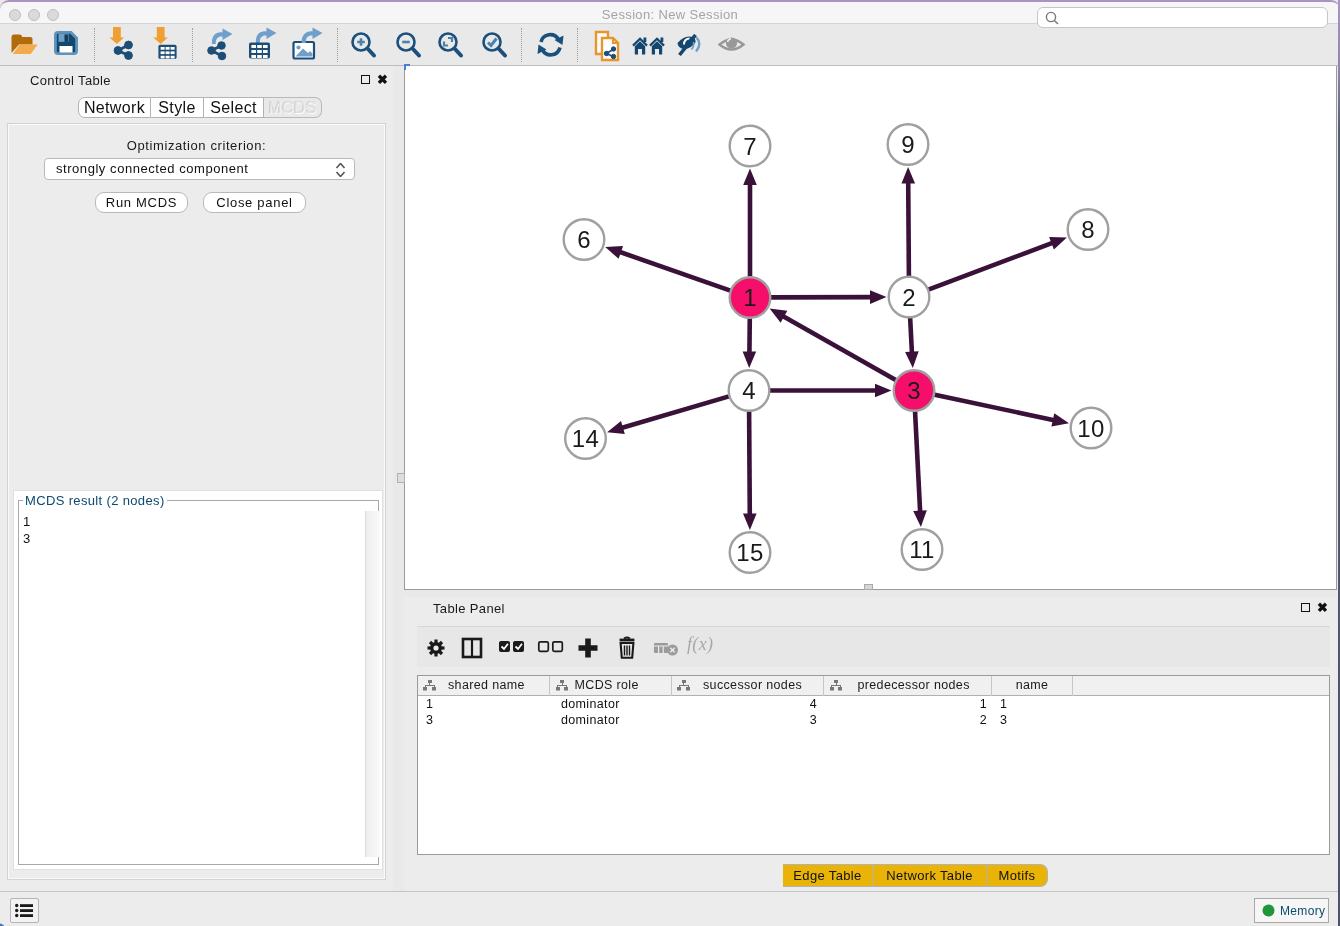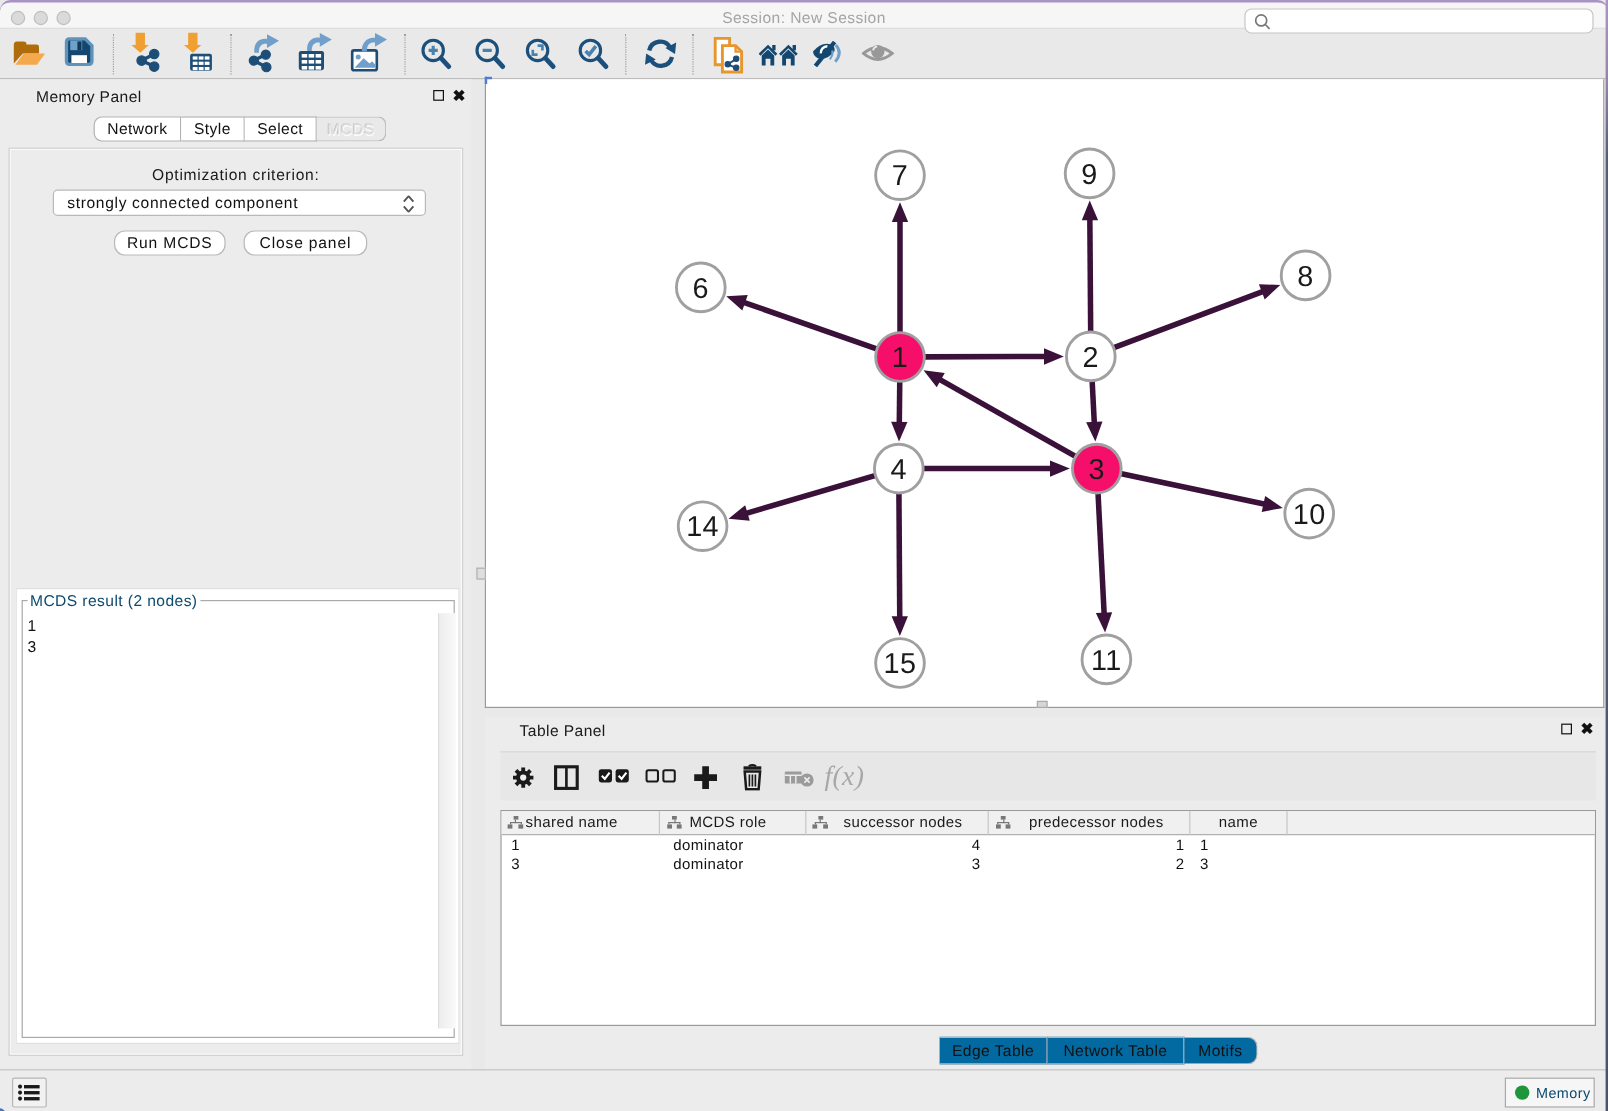--- a/index.html
+++ b/index.html
@@ -39,21 +39,21 @@
   background:
     linear-gradient(#777,#777) 4.5px 0/4px 3px no-repeat,
     linear-gradient(#777,#777) 0 7px/4px 3.5px no-repeat,
     linear-gradient(#777,#777) 8.5px 7px/4px 3.5px no-repeat,
     linear-gradient(#777,#777) 6px 3px/1.2px 3px no-repeat,
     linear-gradient(#777,#777) 1.5px 5px/10px 1.2px no-repeat,
     linear-gradient(#777,#777) 1.5px 5px/1.2px 2px no-repeat,
     linear-gradient(#777,#777) 10.5px 5px/1.2px 2px no-repeat; }
 .trow { position:absolute; left:0; width:911px; height:16px; font-size:12.5px; color:#111; }
 .trow span { position:absolute; top:0; line-height:15px; }
-.btab { height:23px; background:#0369a1; border:1px solid #b3b3b3; border-left-width:0;
+.btab { height:23px; background:#eab308; border:1px solid #b3b3b3; border-left-width:0;
   text-align:center; line-height:21px; color:#111; }
 .btab:first-child { border-left-width:1px;margin-top:44px; }
 .btab.dis { background:linear-gradient(#e2e2e2,#d5d5d5); color:#c6c6c6; text-shadow:0.5px 1px 0 #f5f5f5; }
 </style>
 </head>
 <body>
 <div id="titlebar" class="abs">
   <div class="tl" style="left:9px;"></div>
   <div class="tl" style="left:28px;"></div>
   <div class="tl" style="left:47px;"></div>
@@ -194,25 +194,25 @@
   </svg>
 </div>
 <div id="search" class="abs">
   <svg width="18" height="17" style="position:absolute;left:6px;top:2px">
     <circle cx="7" cy="7" r="4.6" fill="none" stroke="#777" stroke-width="1.4"></circle>
     <line x1="10.4" y1="10.4" x2="14" y2="14" stroke="#777" stroke-width="1.4"></line>
   </svg>
 </div>
 
 <div class="abs" style="left:0;top:66px;width:393px;height:825px;background:#ececec;">
-  <div class="phead abs" style="left:30px;top:7px;">Memory Panel</div>
+  <div class="phead abs" style="left:30px;top:7px;">Control Table</div>
   <div class="fbtn" style="left:361px;top:9px;"></div>
   <div class="xbtn" style="left:377px;top:9px;">✖</div>
 
-  <div class="abs" style="left:78px;top:31px;height:21px;display:flex;font-size:13px;">
+  <div class="abs" style="left:78px;top:31px;height:21px;display:flex;font-size:16px;">
     <div class="ctab" style="width:73px;border-radius:7px 0 0 7px;">Network</div>
     <div class="ctab" style="width:53px;">Style</div>
     <div class="ctab" style="width:60px;">Select</div>
     <div class="ctab sel" style="width:58px;border-radius:0 7px 7px 0;">MCDS</div>
   </div>
 
   <div class="abs" style="left:7px;top:57px;width:379px;height:757px;border:1px solid #d2d2d2;box-shadow:inset 0 0 0 1px #fafafa;"></div>
   <div class="abs" style="left:0;top:72px;width:393px;text-align:center;font-size:13px;color:#1a1a1a;letter-spacing:0.6px;">Optimization criterion:</div>
   <div class="abs" style="left:44px;top:92px;width:311px;height:22px;background:#fff;border:1px solid #b9b9b9;border-radius:4px;font-size:13px;color:#111;line-height:20px;padding-left:11px;letter-spacing:0.55px;">strongly connected component
     <svg width="11" height="14" style="position:absolute;right:8px;top:4px">
@@ -339,25 +339,25 @@
     <path d="M8.5 9.5 V19.5 M11 9.5 V19.5 M13.5 9.5 V19.5" stroke="#1a1a1a" stroke-width="1.4"></path>
   </svg>
   <svg class="abs" style="left:249px;top:44px" width="26" height="15">
     <g fill="#9b9b9b">
       <rect x="1" y="2" width="14" height="10" rx="1"></rect>
       <path d="M1 5 H15 M5.6 5 V12 M10.2 5 V12" stroke="#ececec" stroke-width="1.2"></path>
       <circle cx="19.5" cy="9" r="5.5"></circle>
       <path d="M17.3 6.8 L21.7 11.2 M21.7 6.8 L17.3 11.2" stroke="#ececec" stroke-width="1.4"></path>
     </g>
   </svg>
-  <div class="abs" style="left:283px;top:37px;font-family:'Liberation Serif',serif;font-style:italic;font-size:23px;color:#a8a8a8;">f(x)</div>
+  <div class="abs" style="left:283px;top:37px;font-family:'Liberation Serif',serif;font-style:italic;font-size:18px;color:#a8a8a8;">f(x)</div>
 
   <div class="abs" style="left:13px;top:78px;width:913px;height:180px;background:#fff;border:1px solid #9a9a9a;">
     <div class="abs" style="left:0;top:0;width:911px;height:20px;background:#f0f0f0;border-bottom:1px solid #b0b0b0;font-size:12.5px;color:#1a1a1a;">
-      <div class="hcell" style="left:0;width:132px;"><span class="hic"></span><span style="margin-left:20px">shared name</span></div>
+      <div class="hcell" style="left:0;width:132px;"><span class="hic"></span><span style="margin-left:30px">shared name</span></div>
       <div class="hcell" style="left:132.5px;width:121px;"><span class="hic"></span><span style="margin-left:24px">MCDS role</span></div>
       <div class="hcell" style="left:254px;width:152px;"><span class="hic"></span><span style="margin-left:31px">successor nodes</span></div>
       <div class="hcell" style="left:406.5px;width:167px;"><span class="hic"></span><span style="margin-left:33px">predecessor nodes</span></div>
       <div class="hcell" style="left:574px;width:81px;text-align:center;">name</div>
     </div>
     <div class="trow" style="top:21px;">
         <span style="left:8px">1</span>
         <span style="left:143px">dominator</span>
         <span style="left:330px;width:69px;text-align:right">4</span>
         <span style="left:500px;width:69px;text-align:right">1</span>

